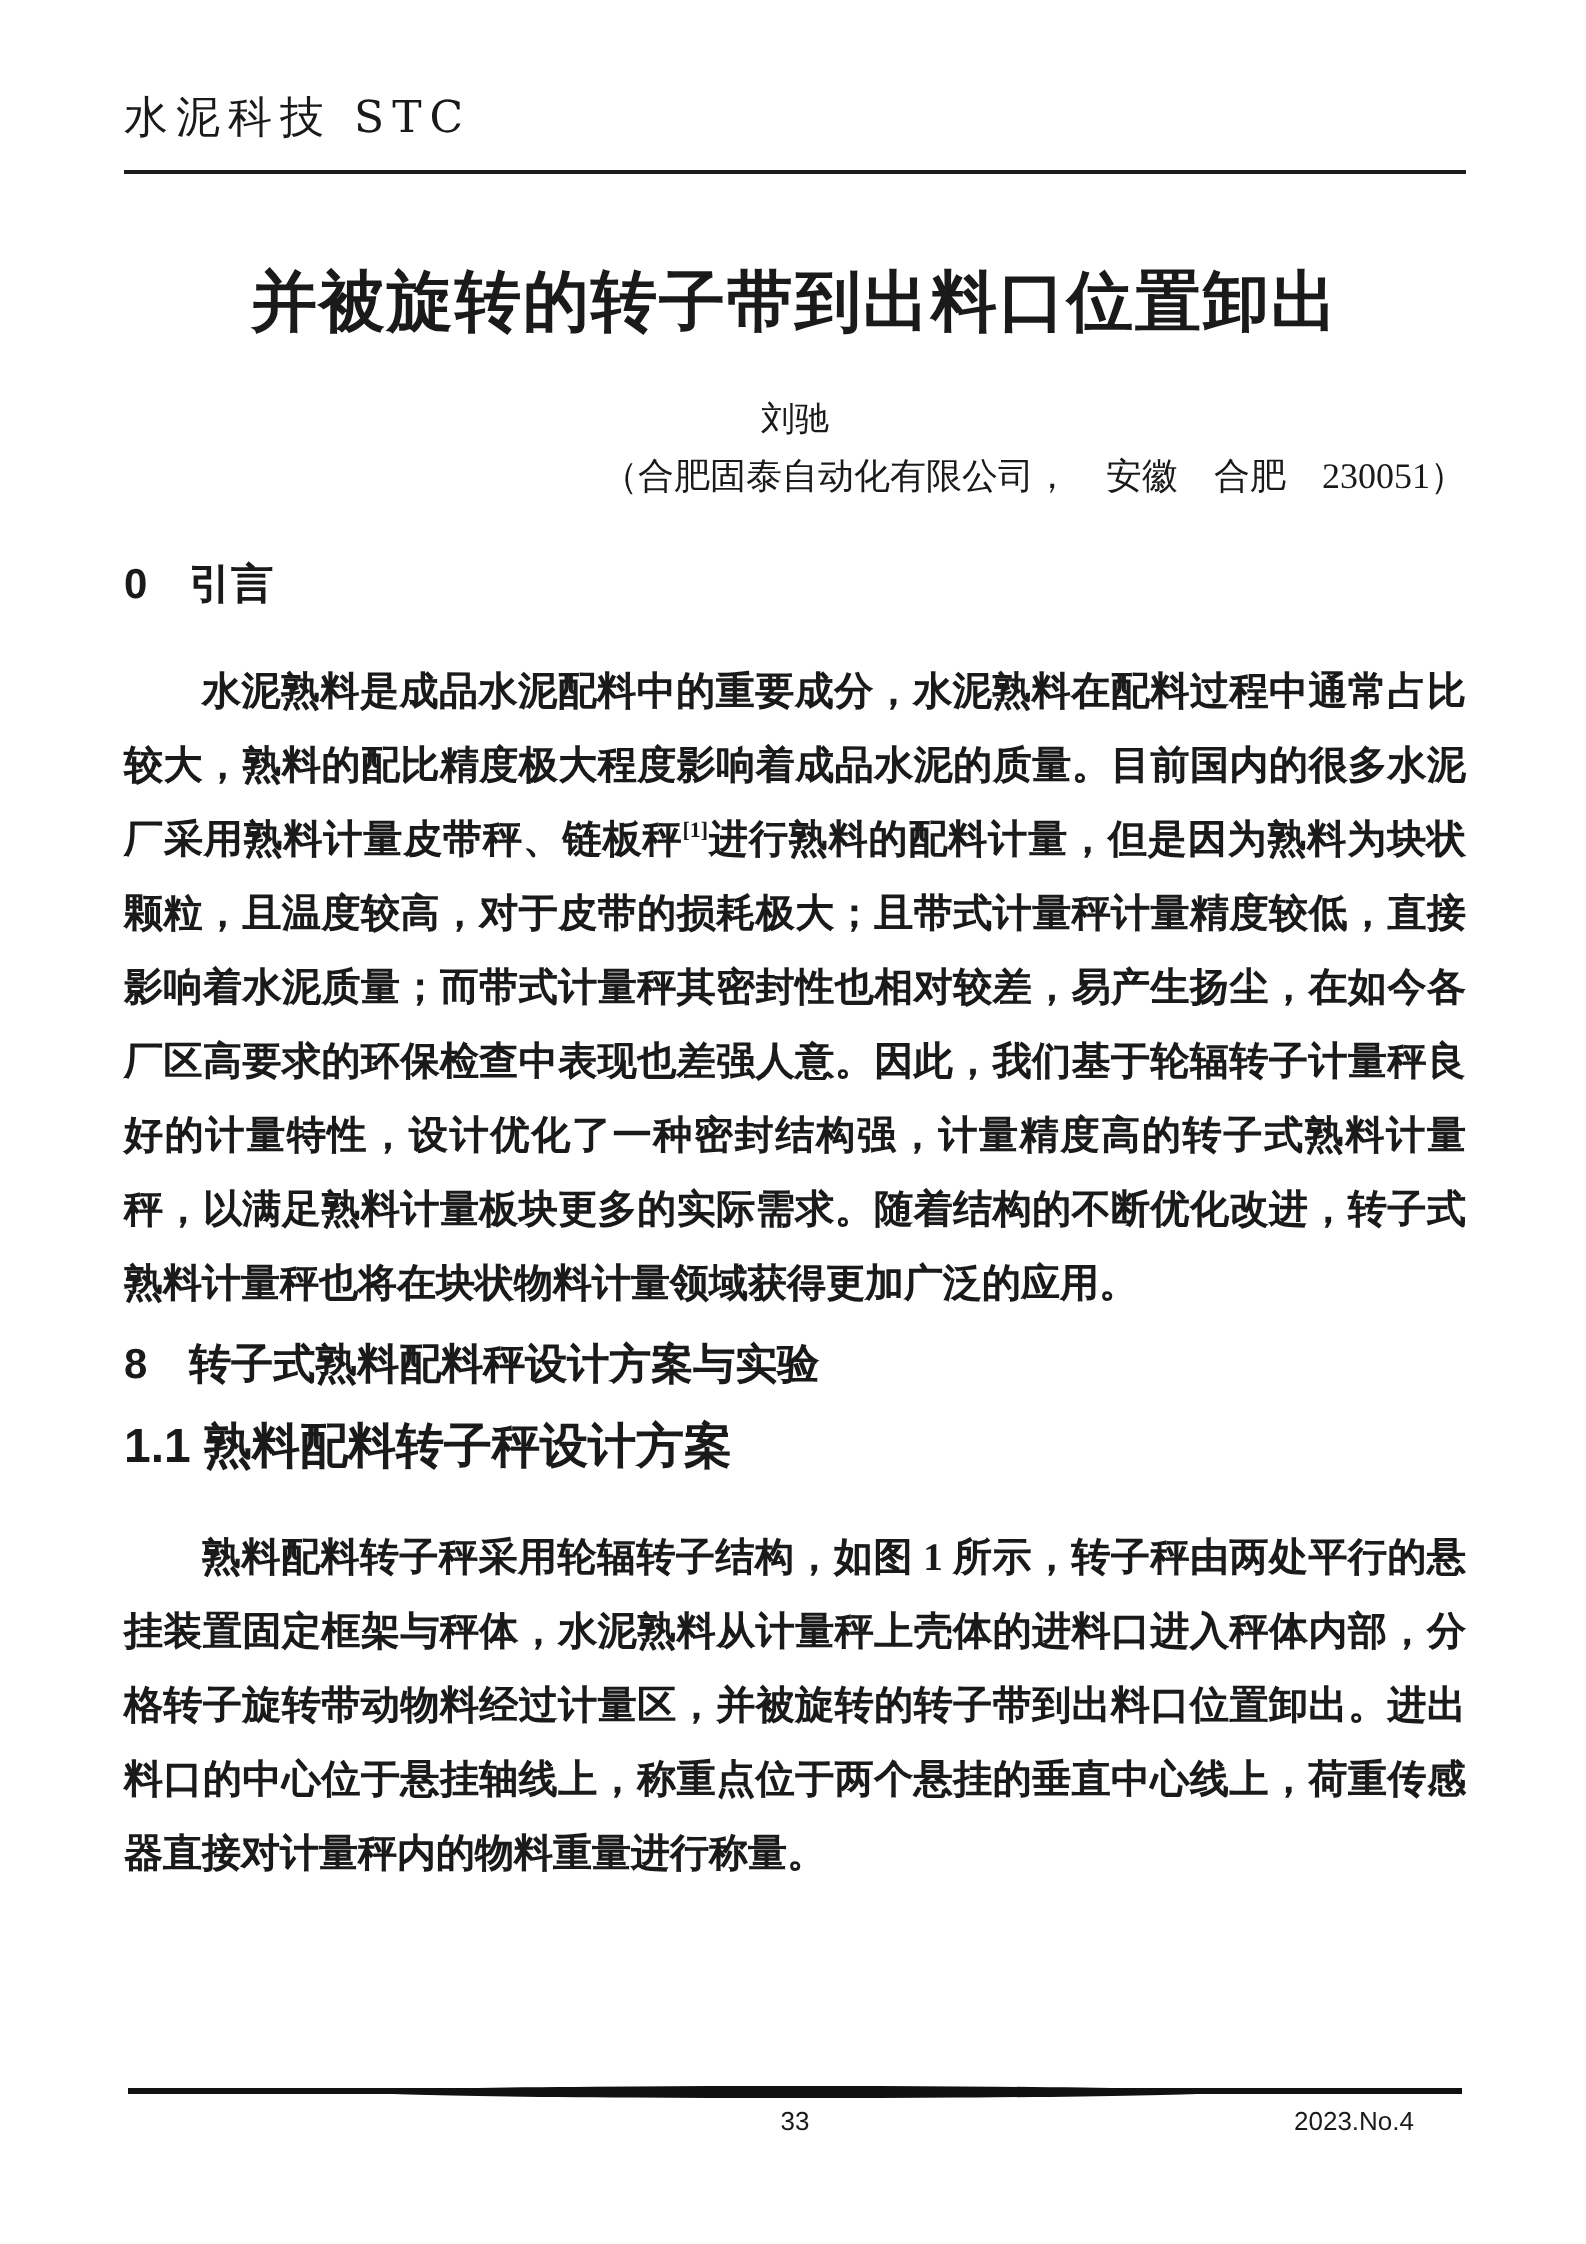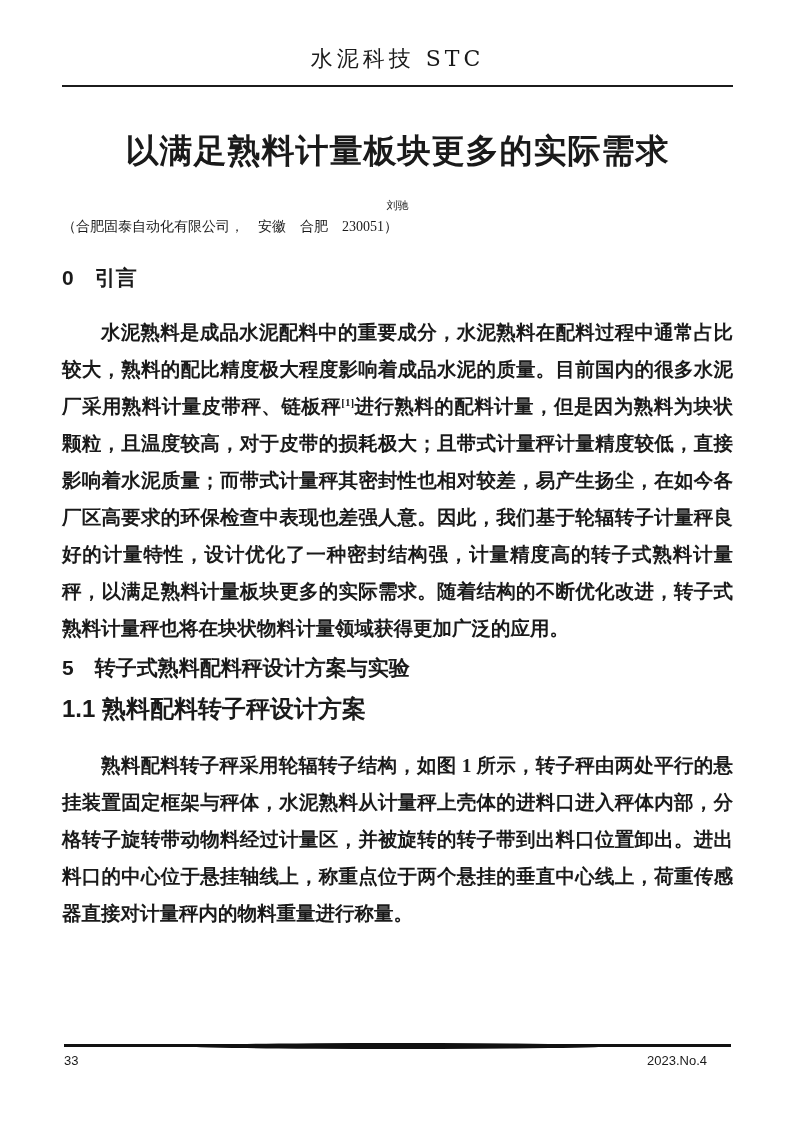--- a/index.html
+++ b/index.html
@@ -16,21 +16,20 @@
   }
   .content {
     position: absolute;
     left: 62px;
     right: 60px;
     top: 0;
   }
   
   .journal-header {
     padding-top: 44px;
-    text-align: center;
     font-size: 22px;
     letter-spacing: 4px;
     font-family: "DejaVu Serif", serif;
   }
   .header-rule {
     margin-top: 11px;
     height: 0;
     border-top: 2px solid #1c1c1c;
   }
   
@@ -38,26 +37,26 @@
     margin-top: 42px;
     text-align: center;
     font-size: 33px;
     font-weight: bold;
     font-family: "Liberation Sans", "DejaVu Sans", sans-serif;
     letter-spacing: 1px;
   }
   .author-name {
     margin-top: 24px;
     text-align: center;
-    font-size: 11px;
+    font-size: 17px;
   }
   .author-affiliation {
     margin-top: 5px;
-    text-align: left;
-    font-size: 14px;
+    text-align: right;
+    font-size: 18px;
   }
   
   .h-level1 {
     margin-top: 28px;
     font-size: 21px;
     font-weight: bold;
     font-family: "Liberation Sans", "DejaVu Sans", sans-serif;
   }
   .h-level1.second { margin-top: 7px; }
   .h-level2 {
@@ -109,47 +108,48 @@
     margin-top: 6px;
     height: 16px;
     font-family: "Liberation Sans", "DejaVu Sans", sans-serif;
     font-size: 13px;
     color: #1a1a1a;
   }
   .page-number {
     position: absolute;
     left: 0;
     right: 0;
+    text-align: center;
   }
   .issue-label {
     position: absolute;
     right: 24px;
     margin-left: 48px;
   }
 </style>
 </head>
 <body>
 
 <div class="page">
   <div class="content">
 
     <div class="journal-header">水泥科技 STC</div>
     <div class="header-rule"></div>
 
-    <h1 class="article-title">以满足熟料计量板块更多的实际需求</h1>
+    <h1 class="article-title">并被旋转的转子带到出料口位置卸出</h1>
 
     <div class="author-name">刘驰</div>
 
     <div class="author-affiliation">（合肥固泰自动化有限公司，　安徽　合肥　230051）</div>
 
     <h2 class="h-level1">0　引言</h2>
 
     <p class="para"><span>水泥熟料是成品水泥配料中的重要成分，水泥熟料在配料过程中通常占比较大，熟料的配比精度极大程度影响着成品水泥的质量。目前国内的很多水泥厂采用熟料计量皮带秤、链板秤</span><span class="ref-sup">[1]</span><span>进行熟料的配料计量，但是因为熟料为块状颗粒，且温度较高，对于皮带的损耗极大；且带式计量秤计量精度较低，直接影响着水泥质量；而带式计量秤其密封性也相对较差，易产生扬尘，在如今各厂区高要求的环保检查中表现也差强人意。因此，我们基于轮辐转子计量秤良好的计量特性，设计优化了一种密封结构强，计量精度高的转子式熟料计量秤，以满足熟料计量板块更多的实际需求。随着结构的不断优化改进，转子式熟料计量秤也将在块状物料计量领域获得更加广泛的应用。</span></p>
 
-    <h2 class="h-level1 second">5　转子式熟料配料秤设计方案与实验</h2>
+    <h2 class="h-level1 second">8　转子式熟料配料秤设计方案与实验</h2>
 
     <h3 class="h-level2">1.1 熟料配料转子秤设计方案</h3>
 
 
     <p class="para">熟料配料转子秤采用轮辐转子结构，如图 1 所示，转子秤由两处平行的悬挂装置固定框架与秤体，水泥熟料从计量秤上壳体的进料口进入秤体内部，分格转子旋转带动物料经过计量区，并被旋转的转子带到出料口位置卸出。进出料口的中心位于悬挂轴线上，称重点位于两个悬挂的垂直中心线上，荷重传感器直接对计量秤内的物料重量进行称量。</p>
 
   </div>
 
   <div class="footer">
     <div class="footer-rule"></div>

